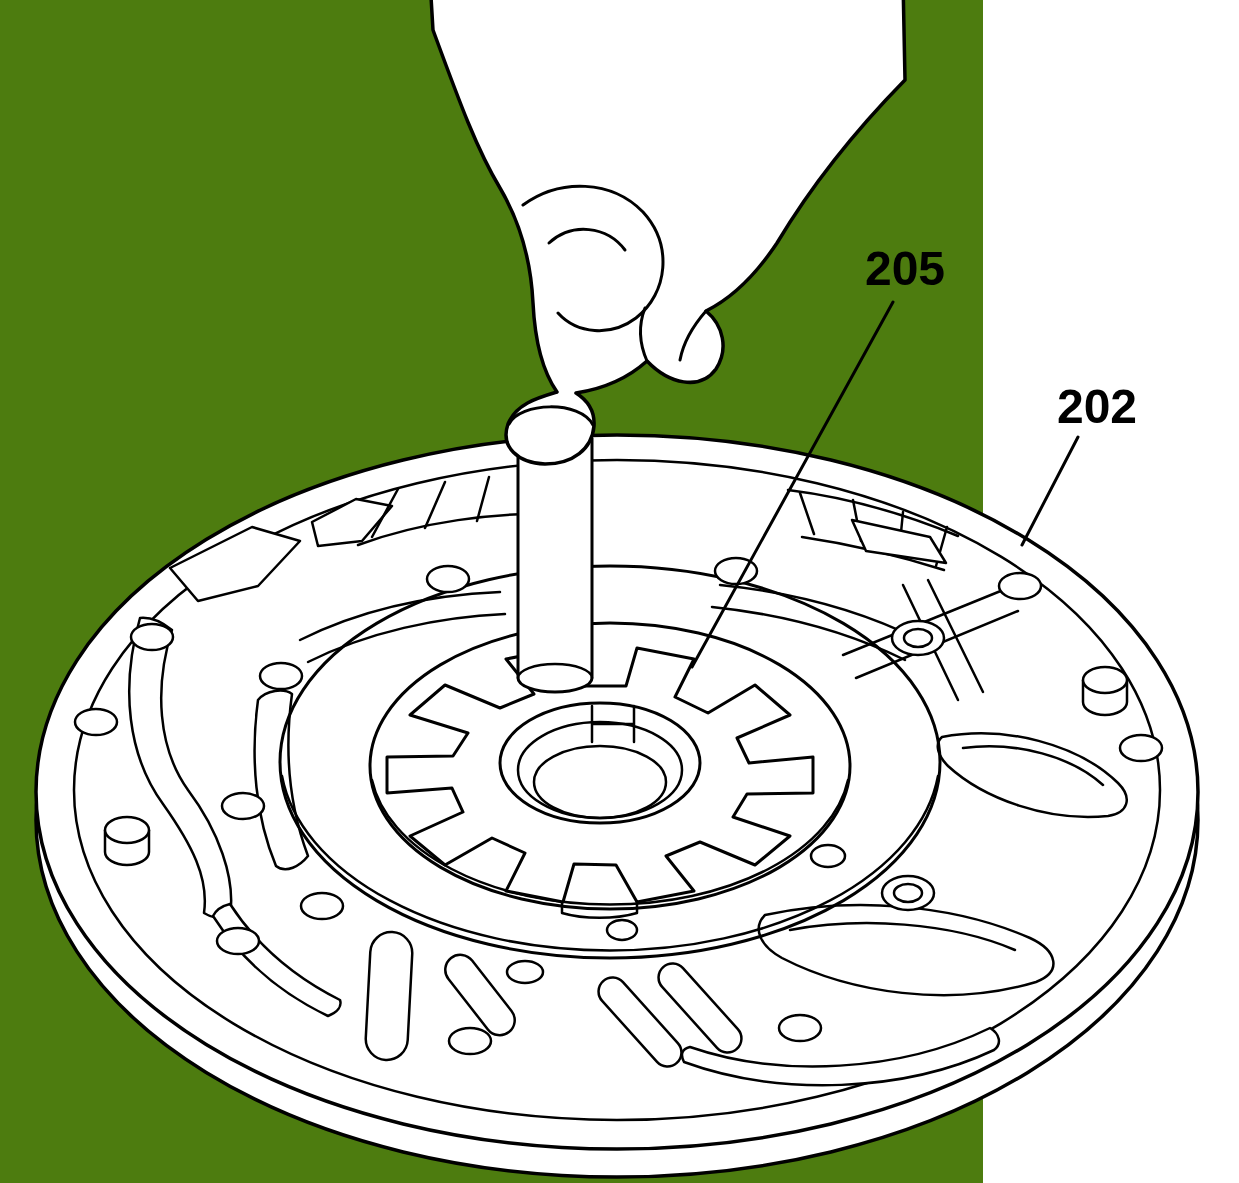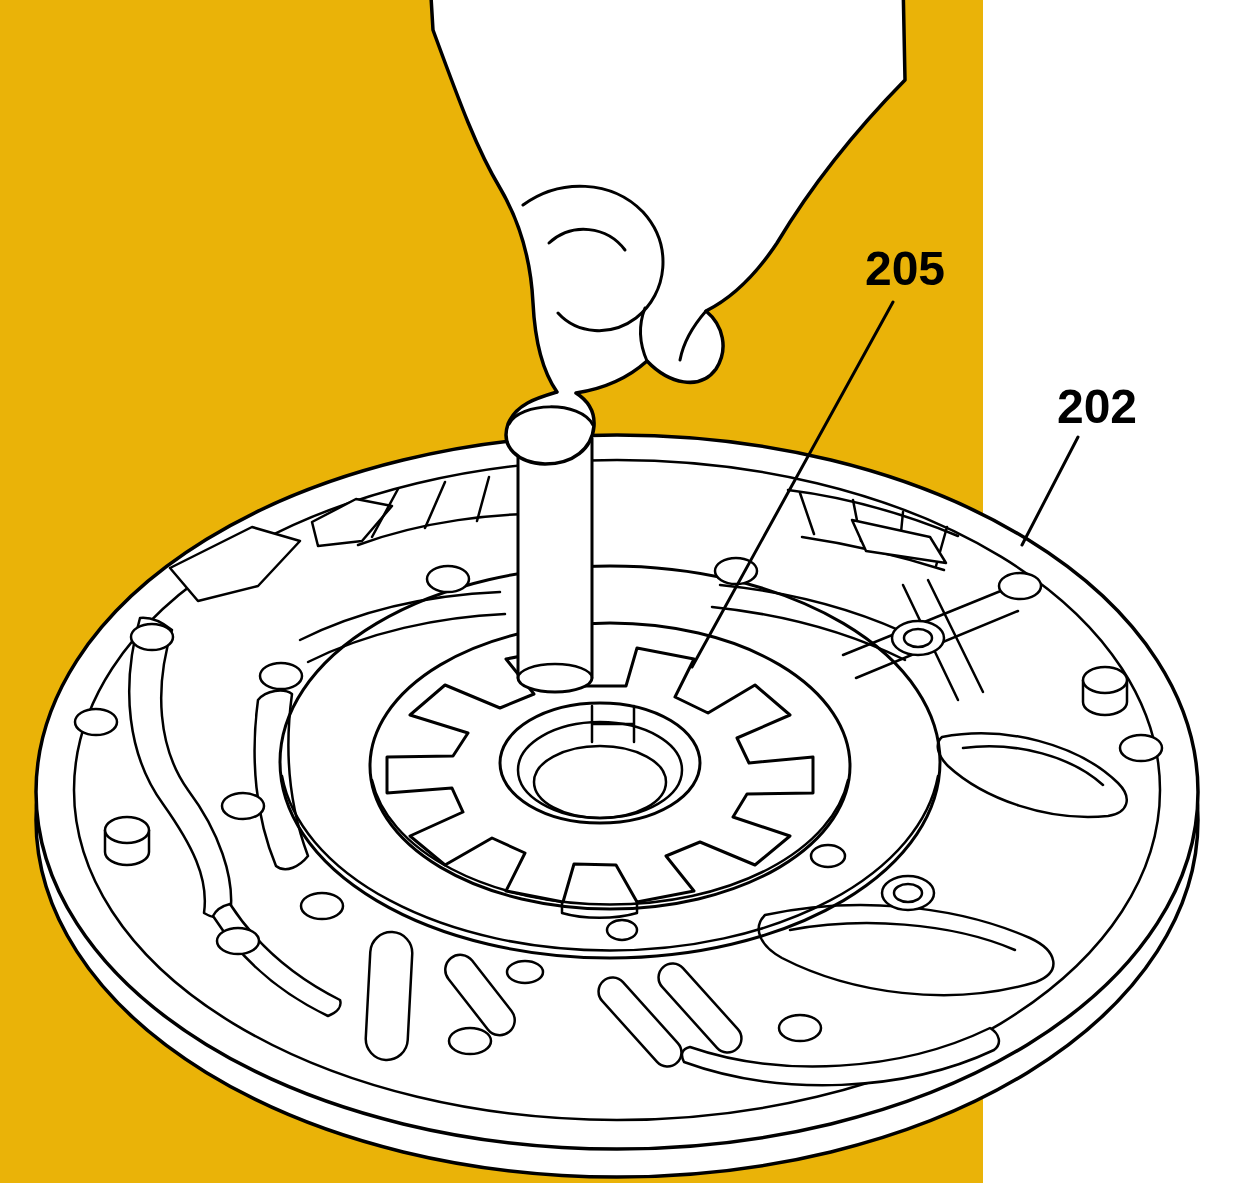--- a/index.html
+++ b/index.html
@@ -7,21 +7,21 @@
     padding: 0;
     background: #ffffff;
     width: 1239px;
     height: 1183px;
     overflow: hidden;
   }
   .stage {
     position: relative;
     width: 983px;
     height: 1183px;
-    background: #eab308;
+    background: #4d7c0f;
   }
   svg { display: block; }
   .ln   { fill: none; stroke: #000; stroke-width: 2.5; stroke-linecap: round; stroke-linejoin: round; }
   .ln3  { fill: none; stroke: #000; stroke-width: 3;   stroke-linecap: round; stroke-linejoin: round; }
   .wh   { fill: #fff; stroke: #000; stroke-width: 2.5; stroke-linejoin: round; }
   .wh3  { fill: #fff; stroke: #000; stroke-width: 3;   stroke-linejoin: round; }
   .wh35 { fill: #fff; stroke: #000; stroke-width: 3.5; stroke-linejoin: round; }
   .leader { fill: none; stroke: #000; stroke-width: 3; stroke-linecap: round; }
   .callout-text {
     font-family: "Liberation Sans", "DejaVu Sans", sans-serif;

